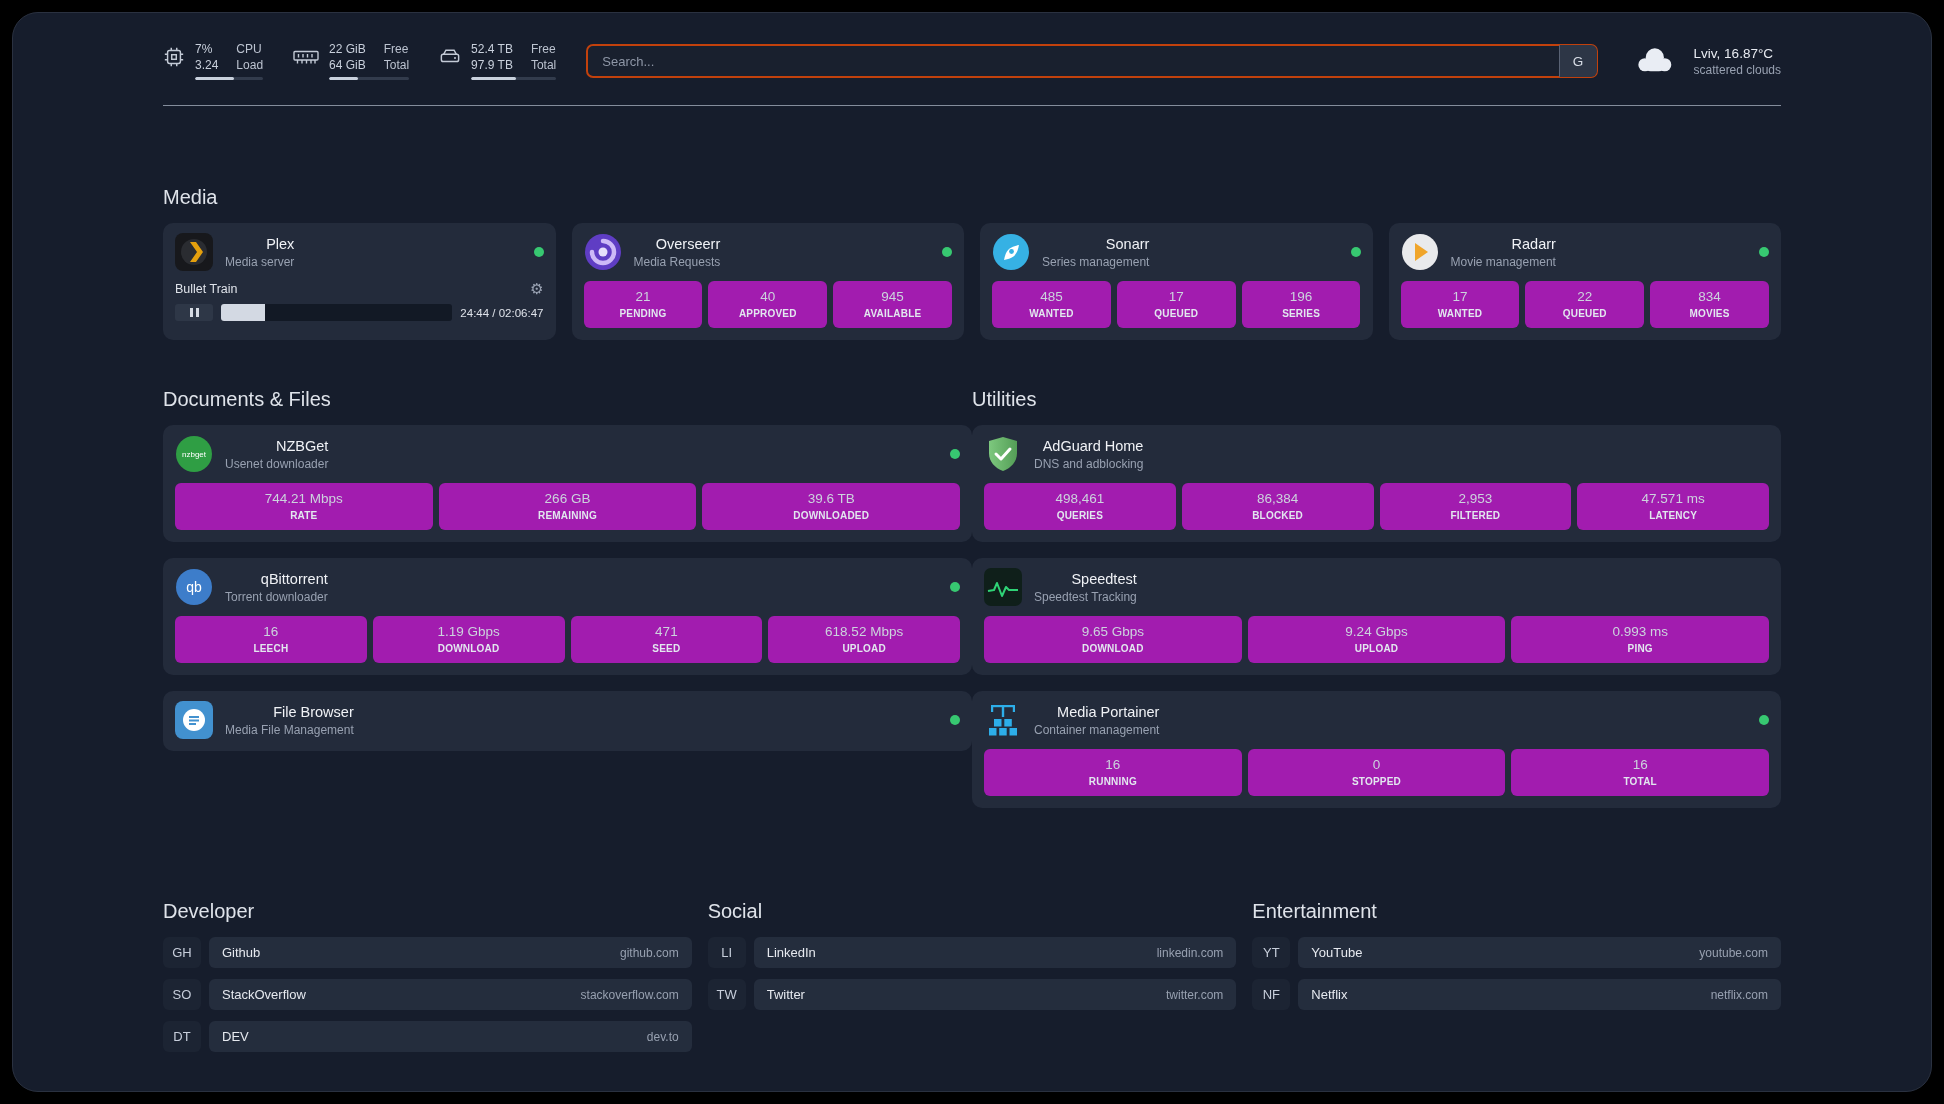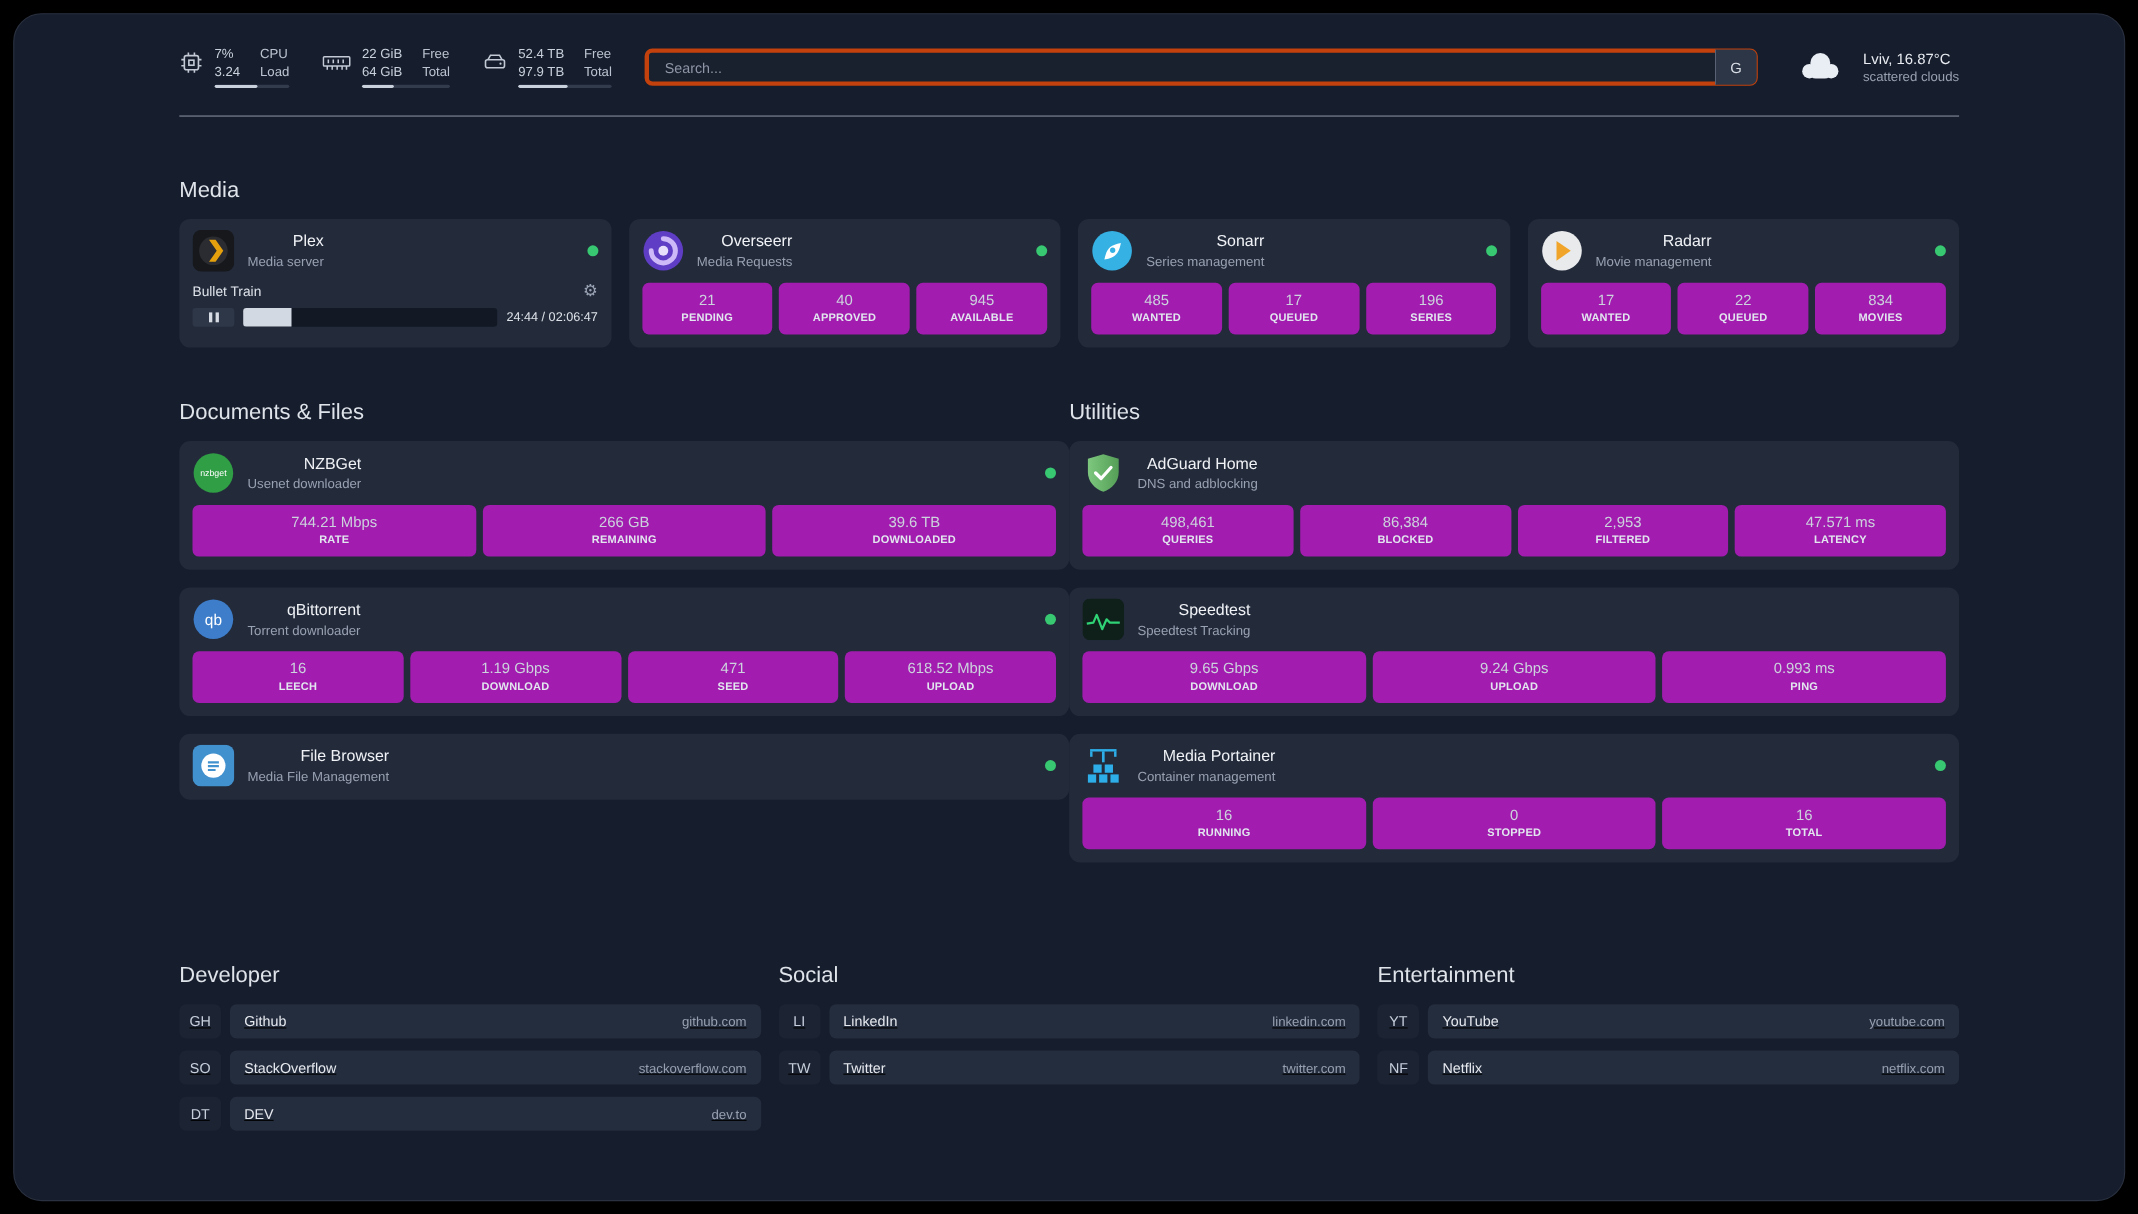--- a/index.html
+++ b/index.html
@@ -13,37 +13,37 @@
   .res { display:flex; gap:10px; align-items:center; }
   .res-icon { color:#c3cad6; display:flex; align-items:center; margin-top:-8px; }
   .res-body { display:flex; flex-direction:column; }
   .res-rows { display:flex; gap:18px; }
   .res-col { display:flex; flex-direction:column; font-size:12px; color:#c9d0dc; line-height:1.3; }
   .res-col.lbl { color:#bcc3d0;justify-content:space-between; }
   .res-bar { margin-top:4px; height:3px; border-radius:2px; background:#323b4c; overflow:hidden; }
   .res-fill { height:100%; background:#c9d1dd; border-radius:2px; }
 
   .search-wrap { flex:1; margin:0 36px 0 30px; position:relative; }
-  .search-input { width:100%; height:34px; background:#19202e; border:4px solid #c2410c; border-radius:7px;
+  .search-input { width:100%; height:34px; background:#19202e; border:2px solid #c2410c; border-radius:7px;
                   color:#e5e8ee; font-size:13px; padding:0 52px 0 14px; font-family:inherit; outline:none; }
   .search-input::placeholder { color:#8e96a6; }
   .search-btn { position:absolute; right:1px; top:1px; width:38px; height:32px; background:#2d3646;
                 border-left:1px solid #596274; border-radius:0 6px 6px 0; color:#d9dee7; font-size:13.5px;
                 display:grid; place-items:center; cursor:pointer; }
 
   .weather { display:flex; align-items:center; gap:20px; }
   .weather-text { display:flex; flex-direction:column; }
   .weather-loc { font-size:13.5px; color:#e8ebf1; }
   .weather-cond { font-size:12px; color:#98a1b1; margin-top:2px; }
 
   .divider { margin-top:22px; height:1px; background:#aab3c2; opacity:.75; }
 
   
   .section-title { font-size:20px; color:#dfe3ea; font-weight:500; margin-bottom:14px; }
-  .media-section { margin-top:56px; }
+  .media-section { margin-top:80px; }
   .grid4 { display:grid; grid-template-columns:repeat(4,1fr); gap:16px; }
   .two-col { display:grid; grid-template-columns:1fr 1fr; margin-top:48px; align-items:start; }
   .col-cards { display:flex; flex-direction:column; gap:16px; }
 
   .card { background:#232b3b; border-radius:10px; padding:10px 12px 12px; display:flex; flex-direction:column;
           gap:10px; cursor:pointer; }
   .card-head { display:flex; align-items:center; gap:12px; }
   .svc-icon { width:38px; height:38px; flex:0 0 38px; display:grid; place-items:center; }
   .svc-icon svg { width:38px; height:38px; display:block; }
   .svc-meta { display:flex; flex-direction:column;align-items:flex-end; }
@@ -65,21 +65,21 @@
   .pause-btn { width:38px; height:17px; background:#2e3747; border-radius:3px; display:flex; gap:3px;
                align-items:center; justify-content:center; cursor:pointer; flex:0 0 38px; }
   .pause-btn span { width:3px; height:9px; background:#d6dbe4; display:block; }
   .ptrack { flex:1; height:17px; background:#121925; border-radius:3px; overflow:hidden; }
   .pfill { height:100%; background:#d3d9e3; }
   .ptime { font-size:11.5px; color:#dfe3ea; white-space:nowrap; }
 
   
   .bookmarks { display:grid; grid-template-columns:repeat(3,1fr); gap:16px; margin-top:92px; }
   .bm-list { display:flex; flex-direction:column; gap:11px; }
-  .bm-row { display:flex; gap:8px; cursor:pointer;text-decoration:underline; }
+  .bm-row { display:flex; gap:8px; cursor:pointer; }
   .bm-abbr { width:38px; background:#1c2433; border-radius:6px; display:grid; place-items:center;
              font-size:13px; color:#c7cedb; }
   .bm-body { flex:1; background:#242d3d; border-radius:6px; height:31px; display:flex; align-items:center;
              justify-content:space-between; padding:0 13px; }
   .bm-name { font-size:13px; color:#e6e9ef; }
   .bm-url { font-size:12px; color:#97a0b0; }
 </style>
 </head>
 <body>
 

